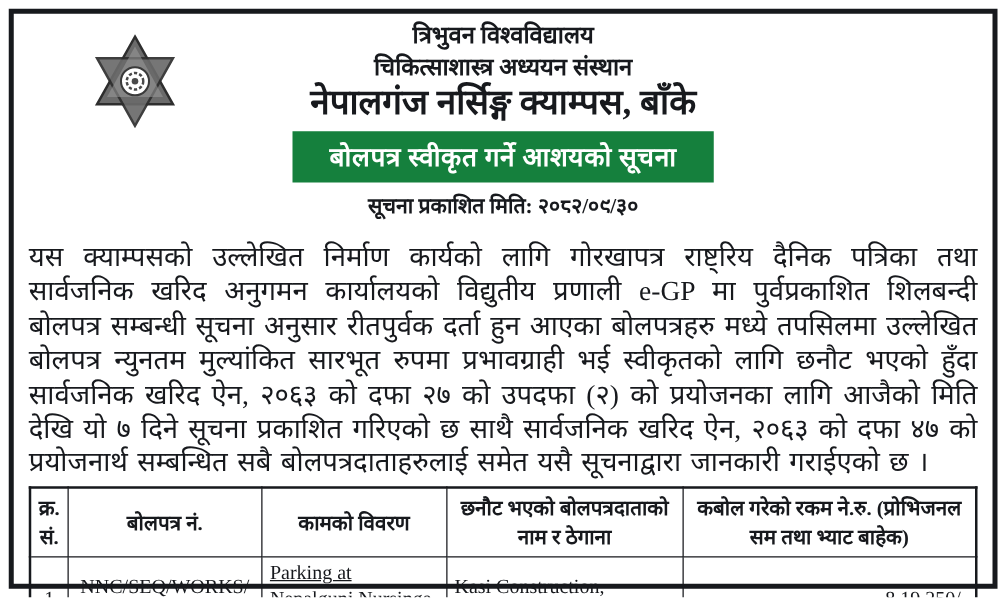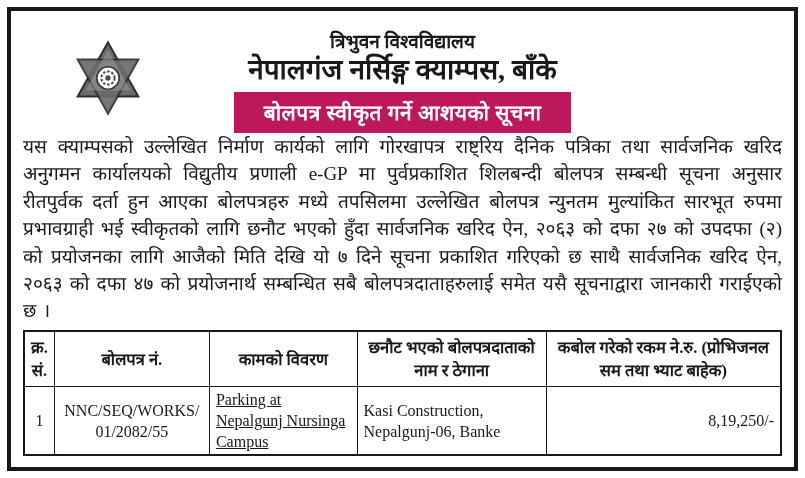--- a/index.html
+++ b/index.html
@@ -4,37 +4,37 @@
 <style>
   html,body{margin:0;padding:0;background:#ffffff;}
   .page{
     width:805px;height:478px;position:relative;background:#ffffff;
     font-family:"Liberation Serif","DejaVu Serif",serif;color:#17191d;
     overflow:hidden;
   }
   .frame{
     position:absolute;left:7px;top:7px;right:7px;bottom:7px;
     border:4px solid #17191d;box-sizing:border-box;
-    padding:18px 12px 0 12px;
+    padding:5px 12px 0 12px;
   }
   
   .hdr{position:relative;text-align:center;}
   .logo{position:absolute;left:52px;top:8px;width:66px;height:82px;}
   .org1,.org2{font-size:19px;font-weight:bold;line-height:26px;}
   .org3{font-size:28px;font-weight:bold;line-height:30px;}
   .titlebox-wrap{text-align:center;margin-top:7px;}
   .titlebox{
-    display:inline-block;background:#be185d;color:#ffffff;
+    display:inline-block;background:#15803d;color:#ffffff;
     font-size:21px;font-weight:bold;padding:6px 30px 7px 30px;
     letter-spacing:.5px;
   }
   .dateline{text-align:center;font-weight:bold;font-size:17px;margin-top:8px;line-height:22px;}
   
   .bodytext{
-    text-align:justify;font-size:19px;line-height:27.4px;margin-top:0;
+    text-align:justify;font-size:22px;line-height:27.4px;margin-top:16px;
     word-spacing:2px;
   }
   
   table.detail{
     width:100%;border-collapse:collapse;margin-top:5px;
     border:2.5px solid #17191d;table-layout:fixed;
   }
   table.detail th,table.detail td{
     border:1.8px solid #17191d;padding:2px 6px;box-sizing:border-box;
   }
@@ -67,24 +67,26 @@
         <svg viewBox="0 0 100 112" width="66" height="82" aria-hidden="true">
           <polygon points="50,2 96,84 4,84" fill="#6b6b6b" stroke="#2e2e2e" stroke-width="3"></polygon>
           <polygon points="50,110 4,28 96,28" fill="#6b6b6b" stroke="#2e2e2e" stroke-width="3" opacity="0.92"></polygon>
           <polygon points="50,14 84,75 16,75" fill="#9a9a9a" opacity="0.55"></polygon>
           <circle cx="50" cy="56" r="17" fill="#ffffff" stroke="#3a3a3a" stroke-width="2.5"></circle>
           <circle cx="50" cy="56" r="10" fill="none" stroke="#4a4a4a" stroke-width="3" stroke-dasharray="4 2.5"></circle>
           <circle cx="50" cy="56" r="4" fill="#4a4a4a"></circle>
         </svg>
       </span>
       <div class="org1">त्रिभुवन विश्वविद्यालय</div>
+      <div class="org2">चिकित्साशास्त्र अध्ययन संस्थान</div>
       <div class="org3">नेपालगंज नर्सिङ्ग क्याम्पस, बाँके</div>
       <div class="titlebox-wrap">
         <span class="titlebox">बोलपत्र स्वीकृत गर्ने आशयको सूचना</span>
       </div>
+      <div class="dateline">सूचना प्रकाशित मिति: २०८२/०९/३०</div>
     </div>
 
     <div class="bodytext">यस क्याम्पसको उल्लेखित निर्माण कार्यको लागि गोरखापत्र राष्ट्रिय दैनिक पत्रिका तथा सार्वजनिक खरिद अनुगमन कार्यालयको विद्युतीय प्रणाली e-GP मा पुर्वप्रकाशित शिलबन्दी बोलपत्र सम्बन्धी सूचना अनुसार रीतपुर्वक दर्ता हुन आएका बोलपत्रहरु मध्ये तपसिलमा उल्लेखित बोलपत्र न्युनतम मुल्यांकित सारभूत रुपमा प्रभावग्राही भई स्वीकृतको लागि छनौट भएको हुँदा सार्वजनिक खरिद ऐन, २०६३ को दफा २७ को उपदफा (२) को प्रयोजनका लागि आजैको मिति देखि यो ७ दिने सूचना प्रकाशित गरिएको छ साथै सार्वजनिक खरिद ऐन, २०६३ को दफा ४७ को प्रयोजनार्थ सम्बन्धित सबै बोलपत्रदाताहरुलाई समेत यसै सूचनाद्वारा जानकारी गराईएको छ ।</div>
 
     <table class="detail">
       <colgroup>
         <col class="c-sn">
           <col class="c-tender">
           <col class="c-work">
           <col class="c-bidder">

